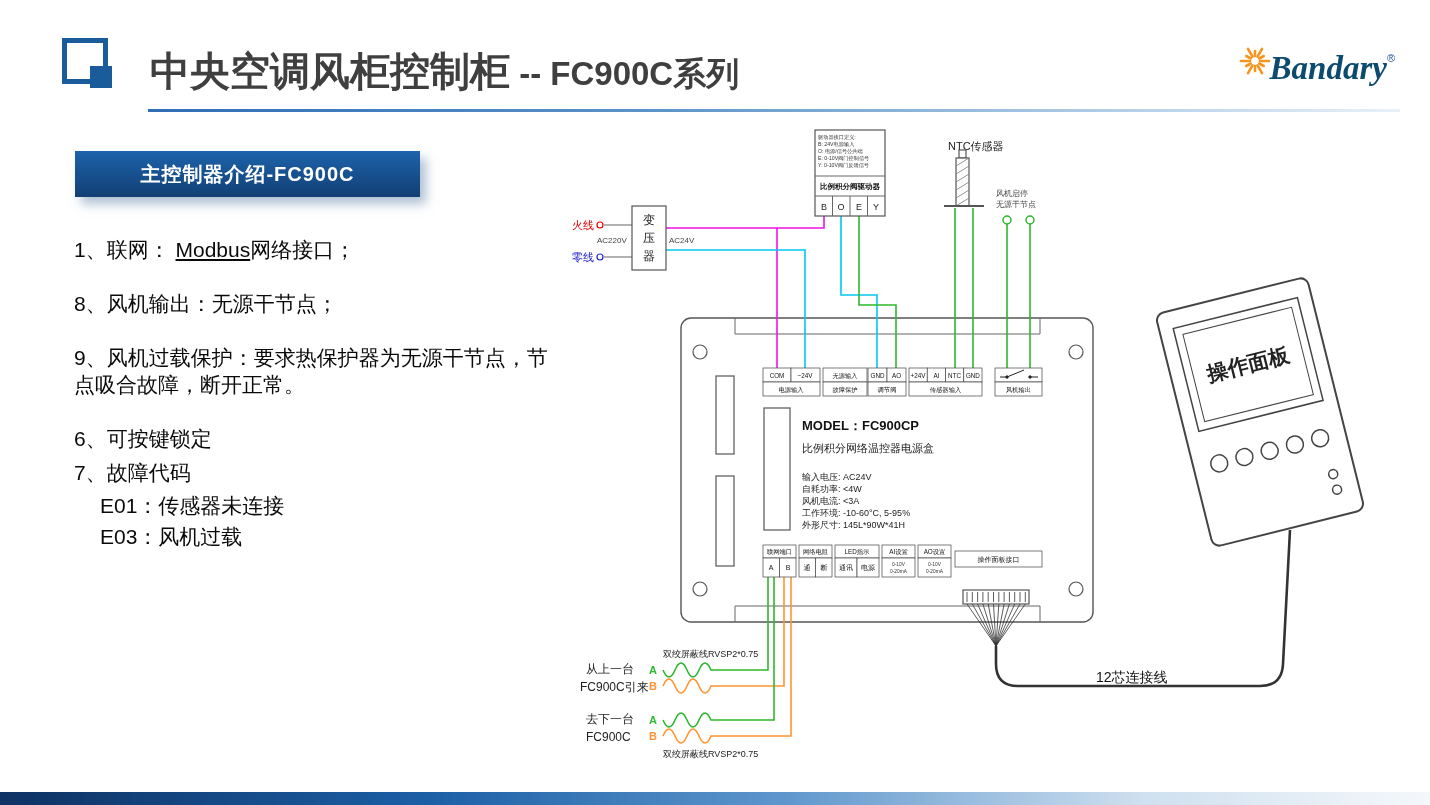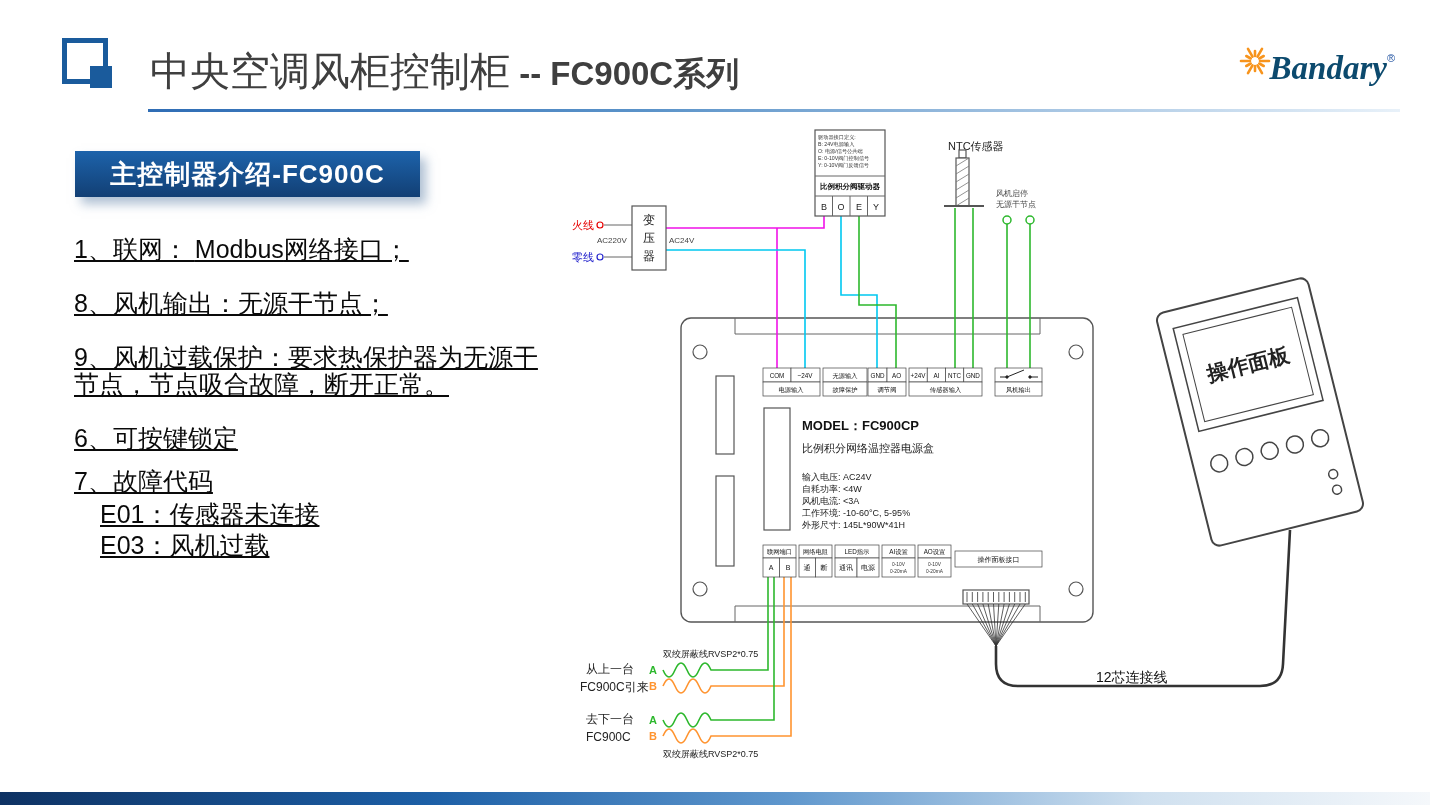--- a/index.html
+++ b/index.html
@@ -2,39 +2,39 @@
 <html><head>
 <meta charset="utf-8">
 <style>
   html,body{margin:0;padding:0;background:#fff;}
   .page{position:relative;width:1430px;height:805px;background:#fff;overflow:hidden;
         font-family:"Liberation Sans",sans-serif;}
   
   .logo-outline{position:absolute;left:62px;top:38px;width:36px;height:36px;border:5px solid #1a5b9c;background:#fff;}
   .logo-solid{position:absolute;left:90px;top:66px;width:22px;height:22px;background:#1a5b9c;}
   .title{position:absolute;left:150px;top:44px;white-space:nowrap;color:#3f3f3f;}
-  .title .main{font-size:40px;font-weight:normal;}
+  .title .main{font-size:40px;font-weight:bold;}
   .title .sub{font-size:33px;font-weight:bold;text-align:right;}
   .divider{position:absolute;left:148px;top:109px;width:1252px;height:3px;
            background:linear-gradient(90deg,#2f6db5 0%,#5b93c9 40%,#e8f1f9 100%);}
   .brand{position:absolute;right:35px;top:52px;display:flex;align-items:flex-start;}
   .brand-text{font-family:"Liberation Serif",serif;font-style:italic;font-weight:bold;
               font-size:33px;color:#0c4a6e;line-height:1;}
   .brand-reg{font-size:11px;color:#1d4f9f;vertical-align:super;}
   
   .badge{position:absolute;left:75px;top:151px;width:345px;height:46px;
          background:linear-gradient(180deg,#1d63ab 0%,#123f74 100%);
          box-shadow:6px 7px 10px rgba(110,140,175,.55);
          display:flex;align-items:center;justify-content:center;}
-  .badge span{color:#fff;font-size:26px;font-weight:bold;letter-spacing:1px;text-align:center;}
+  .badge span{color:#fff;font-size:20px;font-weight:bold;letter-spacing:1px;text-align:center;}
   
   .features{position:absolute;left:74px;top:236px;width:482px;color:#0a0a0a;
-            font-size:25px;line-height:27px;text-decoration:underline;}
+            font-size:21px;line-height:27px;}
   .features p{margin:0 0 27px 0;}
-  .features p.tight{margin-bottom:16px;}
+  .features p.tight{margin-bottom:7px;}
   .features p.tighter{margin-bottom:6px;}
   .features p.sub{margin:0 0 4px 26px;}
   .u{text-decoration:underline;}
   
   svg.diagram{position:absolute;left:0;top:0;}
   svg text{font-family:"Liberation Sans",sans-serif;}
   .f5{font-size:5.2px;fill:#333}
   .f48{font-size:4.8px;fill:#333}
   .f6{font-size:6.3px;fill:#111}
   .f7{font-size:7px;fill:#111}

